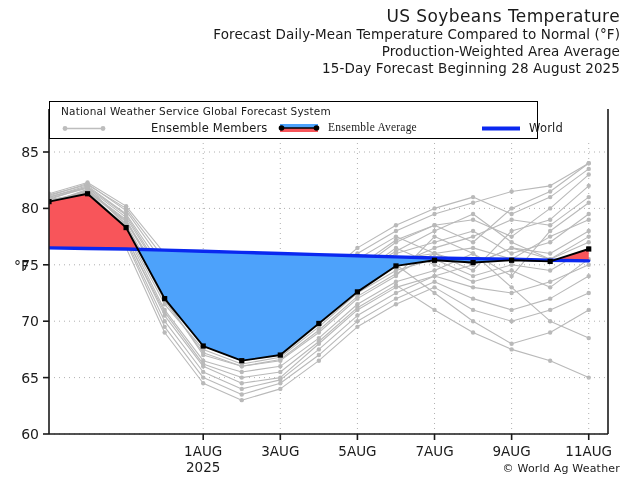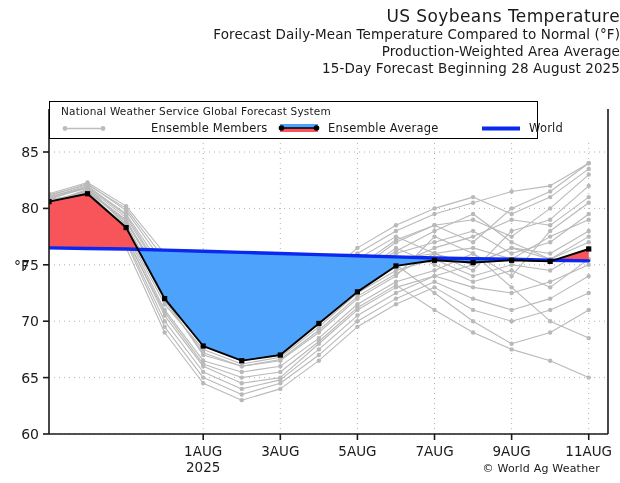--- a/index.html
+++ b/index.html
@@ -12,21 +12,21 @@
   #chart-title{font-size:17px;letter-spacing:.4px;line-height:20px;}
   .subtitle{font-size:13.5px;letter-spacing:.1px;line-height:17px;padding-left:8px;}
   #plot-wrap{position:absolute;left:0;top:0;width:620px;height:483px;}
   svg{display:block;}
   #legend-box{
     position:absolute;left:49px;top:101px;width:489px;height:38px;
     border:1.3px solid #000;box-sizing:border-box;background:rgba(255,255,255,0);text-align:center;
   }
   #legend-title{position:absolute;left:11px;top:3px;font-size:10.5px;letter-spacing:.2px;}
   .leg-item{position:absolute;top:19px;font-size:11.5px;letter-spacing:.2px;}
-  #copyright{position:absolute;right:20px;bottom:8px;font-size:11px;letter-spacing:.2px;}
+  #copyright{position:absolute;right:0;bottom:8px;font-size:11px;letter-spacing:.2px;}
 </style>
 </head>
 <body>
 
 <div id="title-block">
   <div id="chart-title">US Soybeans Temperature</div>
   <div class="subtitle">Forecast Daily-Mean Temperature Compared to Normal (°F)</div>
   <div class="subtitle">Production-Weighted Area Average</div>
   <div class="subtitle">15-Day Forecast Beginning 28 August 2025</div>
 </div>
@@ -443,21 +443,21 @@
 
   <div class="leg-item" style="left:63px;margin-left:38px;">
     <span>Ensemble Members</span>
   </div>
   <svg class="leg-swatch" style="position:absolute;left:11px;top:21px;" width="46" height="11">
     <line x1="4" y1="5.5" x2="42" y2="5.5" stroke="#bdbdbd" stroke-width="1.6"></line>
     <circle cx="4" cy="5.5" r="2.4" fill="#bdbdbd"></circle>
     <circle cx="42" cy="5.5" r="2.4" fill="#bdbdbd"></circle>
   </svg>
 
-  <div class="leg-item" style="left:278px;">
+  <div class="leg-item" style="left:278px;font-family:Liberation Serif, serif;">
     <span>Ensemble Average</span>
   </div>
   <svg class="leg-swatch" style="position:absolute;left:226px;top:19px;" width="46" height="14">
     <rect x="4" y="3" width="38" height="4" fill="#4da2fb"></rect>
     <rect x="4" y="7" width="38" height="4" fill="#f8555a"></rect>
     <line x1="4" y1="7" x2="42" y2="7" stroke="#000" stroke-width="1.6"></line>
     <circle cx="5.5" cy="7" r="2.8" fill="#000"></circle>
     <circle cx="40.5" cy="7" r="2.8" fill="#000"></circle>
   </svg>
 

